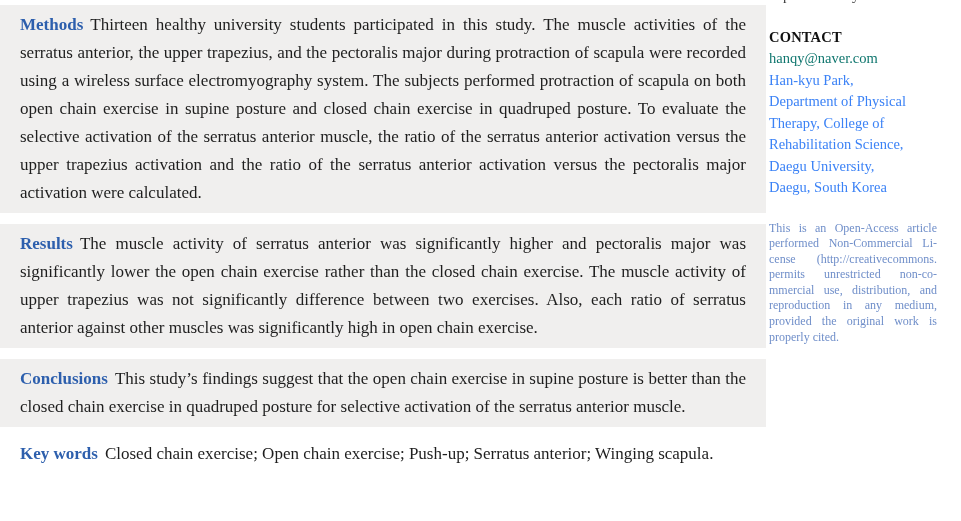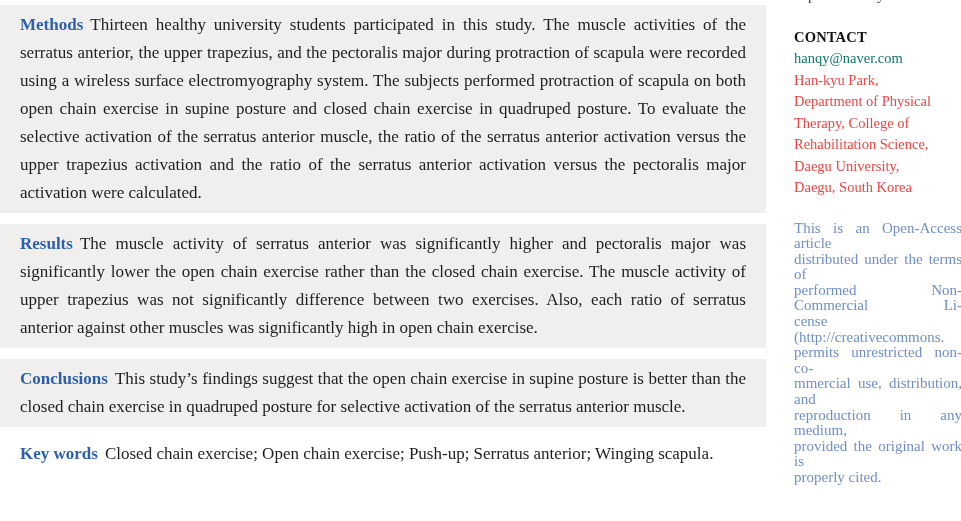--- a/index.html
+++ b/index.html
@@ -13,33 +13,33 @@
     background:#f0efee;
     padding:6px 20px;
     margin-bottom:11px;
     font-size:17px; line-height:28px;
     color:#1e1e1e;
     text-align:justify;
   }
   .block.plain { background:transparent; margin-bottom:0; margin-top:13px; padding-top:0; padding-bottom:0; }
   .label { font-weight:bold; color:#2d5fad; margin-right:7px; }
   
-  .sidebar { position:absolute; left:794px; top:0; width:168px; }
+  .sidebar { position:absolute; left:769px; top:0; width:168px; }
   .clip { height:6px; overflow:hidden; }
   .clip span {
     display:block; margin-top:-13px; padding-left:14px;
     font-size:14.5px; color:#3a3a3a; word-spacing:58px;
   }
   .contact-heading {
     margin-top:21px; font-weight:bold; font-size:14.5px;
     letter-spacing:0.2px; color:#111; line-height:21px;
   }
   .email { color:#0f766e; font-size:14.5px; line-height:21.5px; }
-  .contact-line { font-size:14.5px; line-height:21.5px; color:#ef4444; }
-  .license { margin-top:22px; color:#6f8ec9; font-size:15px; line-height:15.6px; }
+  .contact-line { font-size:14.5px; line-height:21.5px; color:#3b82f6; }
+  .license { margin-top:22px; color:#6f8ec9; font-size:12px; line-height:15.6px; }
   .jline { text-align:justify; text-align-last:justify; }
   .jline.last { text-align-last:left; }
 </style>
 </head>
 <body>
 
 <div class="page">
 
   <div class="main">
 
@@ -71,21 +71,20 @@
     <div class="email">hanqy@naver.com</div>
     <div class="contact-line">Han-kyu Park,</div>
     <div class="contact-line">Department of Physical</div>
     <div class="contact-line">Therapy, College of</div>
     <div class="contact-line">Rehabilitation Science,</div>
     <div class="contact-line">Daegu University,</div>
     <div class="contact-line">Daegu, South Korea</div>
 
     <div class="license">
       <div class="jline">This is an Open-Access article</div>
-      <div class="jline">distributed under the terms of</div>
       <div class="jline">performed Non-Commercial Li-</div>
       <div class="jline">cense (http://creativecommons.</div>
       <div class="jline">permits unrestricted non-co-</div>
       <div class="jline">mmercial use, distribution, and</div>
       <div class="jline">reproduction in any medium,</div>
       <div class="jline">provided the original work is</div>
       <div class="jline last">properly cited.</div>
     </div>
 
   </div>

